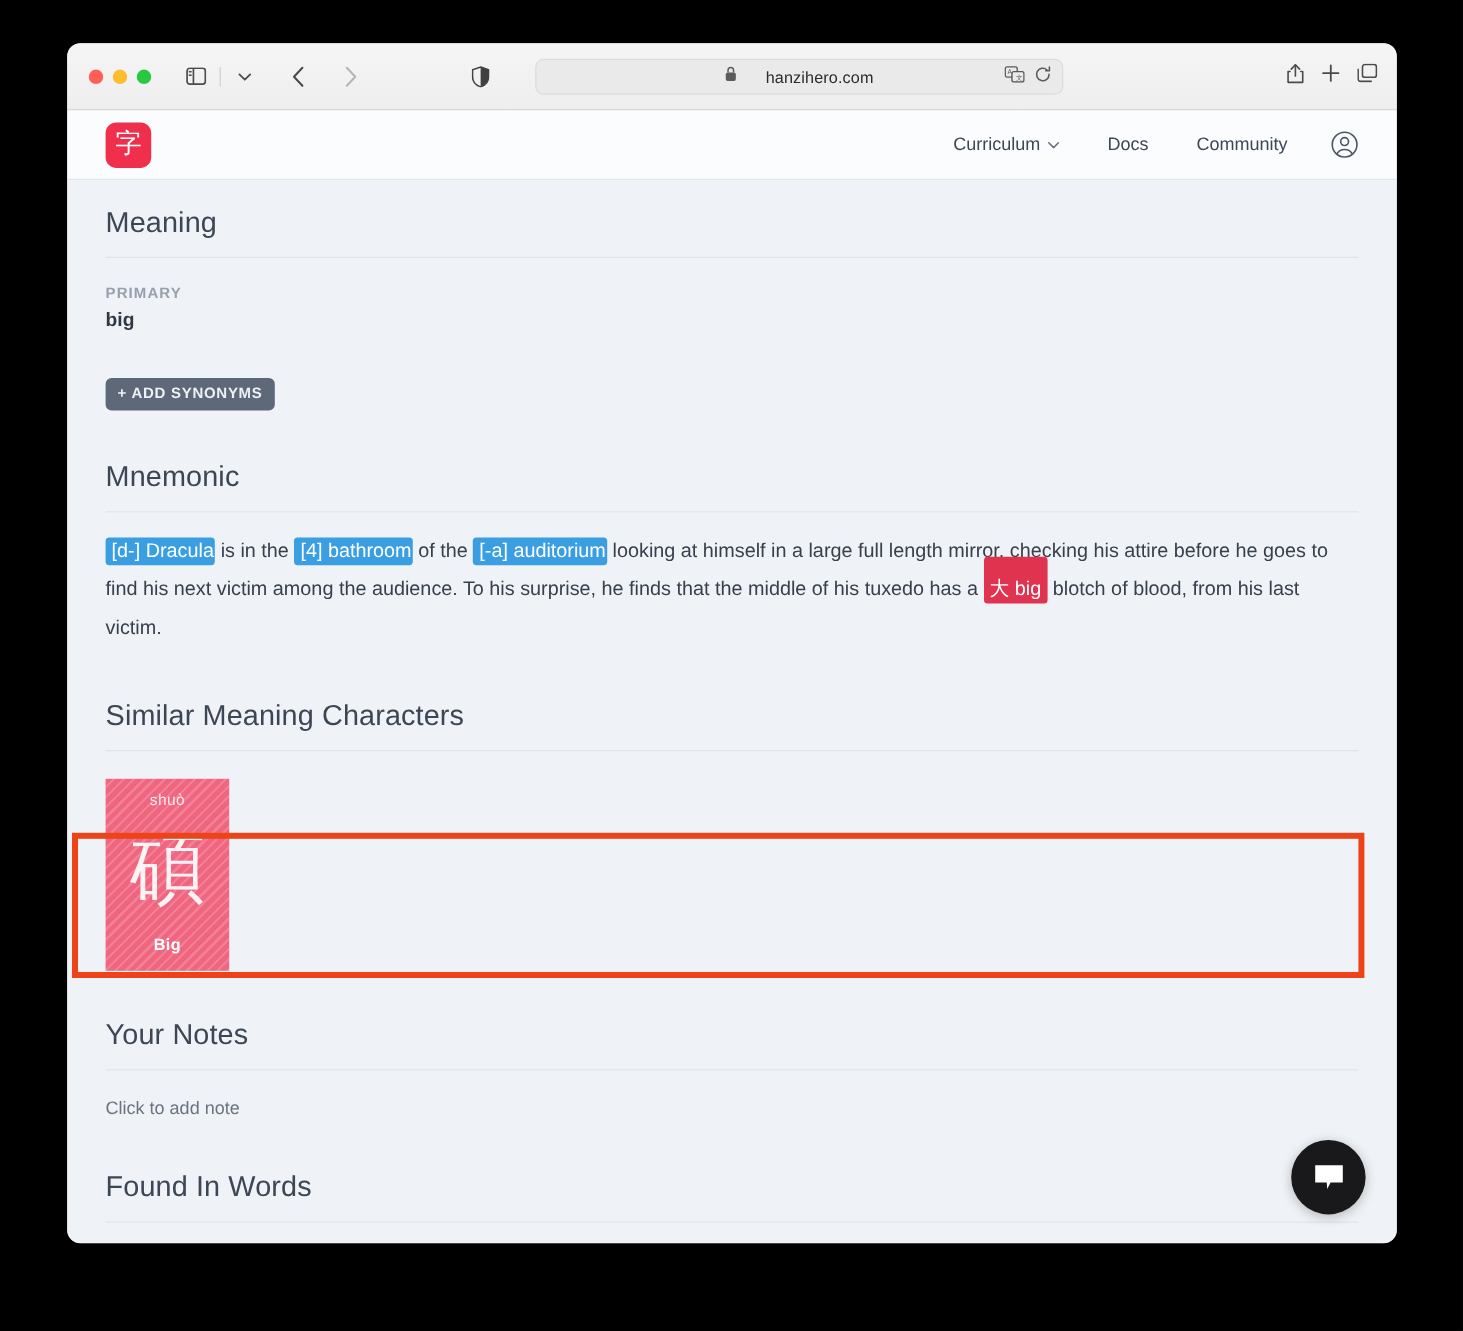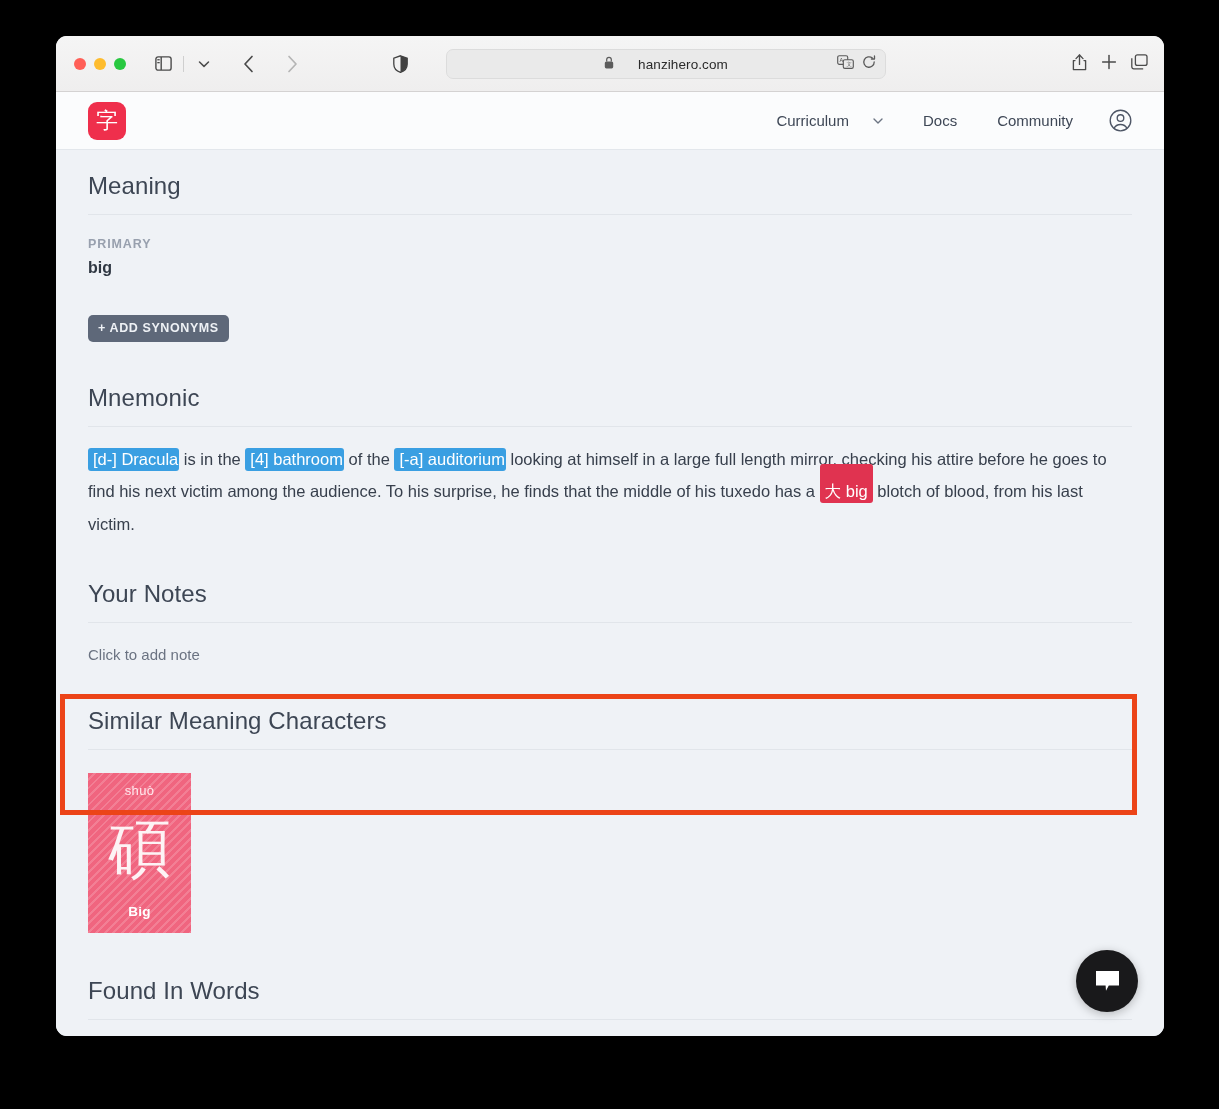--- a/index.html
+++ b/index.html
@@ -140,21 +140,21 @@
     align-items: center;
     gap: 0;
   }
 
   .nav-link {
     font-size: 15px;
     color: #3e4756;
     padding: 6px 10px;
     display: inline-flex;
     align-items: center;
-    gap: 24px;
+    gap: 6px;
     white-space: nowrap;
   }
   .nav-link + .nav-link { margin-left: 20px; }
 
   .chev-down { color: #6b7482; display: block; }
 
   .searchbox {
     margin-left: 28px;
     width: 220px;
     height: 34px;
@@ -485,39 +485,39 @@
           </div>
         </div>
 
         <div class="section" style="padding-top:42px">
           <h2 class="section-title">Mnemonic</h2>
           <div class="rule"></div>
 
           <p class="mnemonic-body" style="margin-top:16px"><span class="hl-blue">[d-] Dracula</span><span> is in the </span><span class="hl-blue">[4] bathroom</span><span> of the </span><span class="hl-blue">[-a] auditorium</span><span> looking at himself in a large full length mirror, checking his attire before he goes to find his next victim among the audience. To his surprise, he finds that the middle of his tuxedo has a </span><span class="hl-red"><span class="han">大</span> <span>big</span></span><span> blotch of blood, from his last victim.</span></p>
         </div>
 
-        <div class="section" style="padding-top:40px">
-          <h2 class="section-title">Your Notes</h2>
-          <div class="rule"></div>
-          <div class="note-placeholder" style="margin-top:23px">Click to add note</div>
-        </div>
-
         <div class="section" style="padding-top:44px">
           <h2 class="section-title">Similar Meaning Characters</h2>
           <div class="rule"></div>
 
           <div style="margin-top:23px; display:flex; gap:16px;">
             <div class="char-card">
               <span class="card-pinyin">shuò</span>
               <span class="card-hanzi">碩</span>
               <span class="card-meaning">Big</span>
             </div>
           </div>
         </div>
 
+        <div class="section" style="padding-top:40px">
+          <h2 class="section-title">Your Notes</h2>
+          <div class="rule"></div>
+          <div class="note-placeholder" style="margin-top:23px">Click to add note</div>
+        </div>
+
         <div class="section" style="padding-top:44px">
           <h2 class="section-title">Found In Words</h2>
           <div class="rule"></div>
 
         </div>
 
       </div>
 
       <div class="notes-highlight"></div>
 

